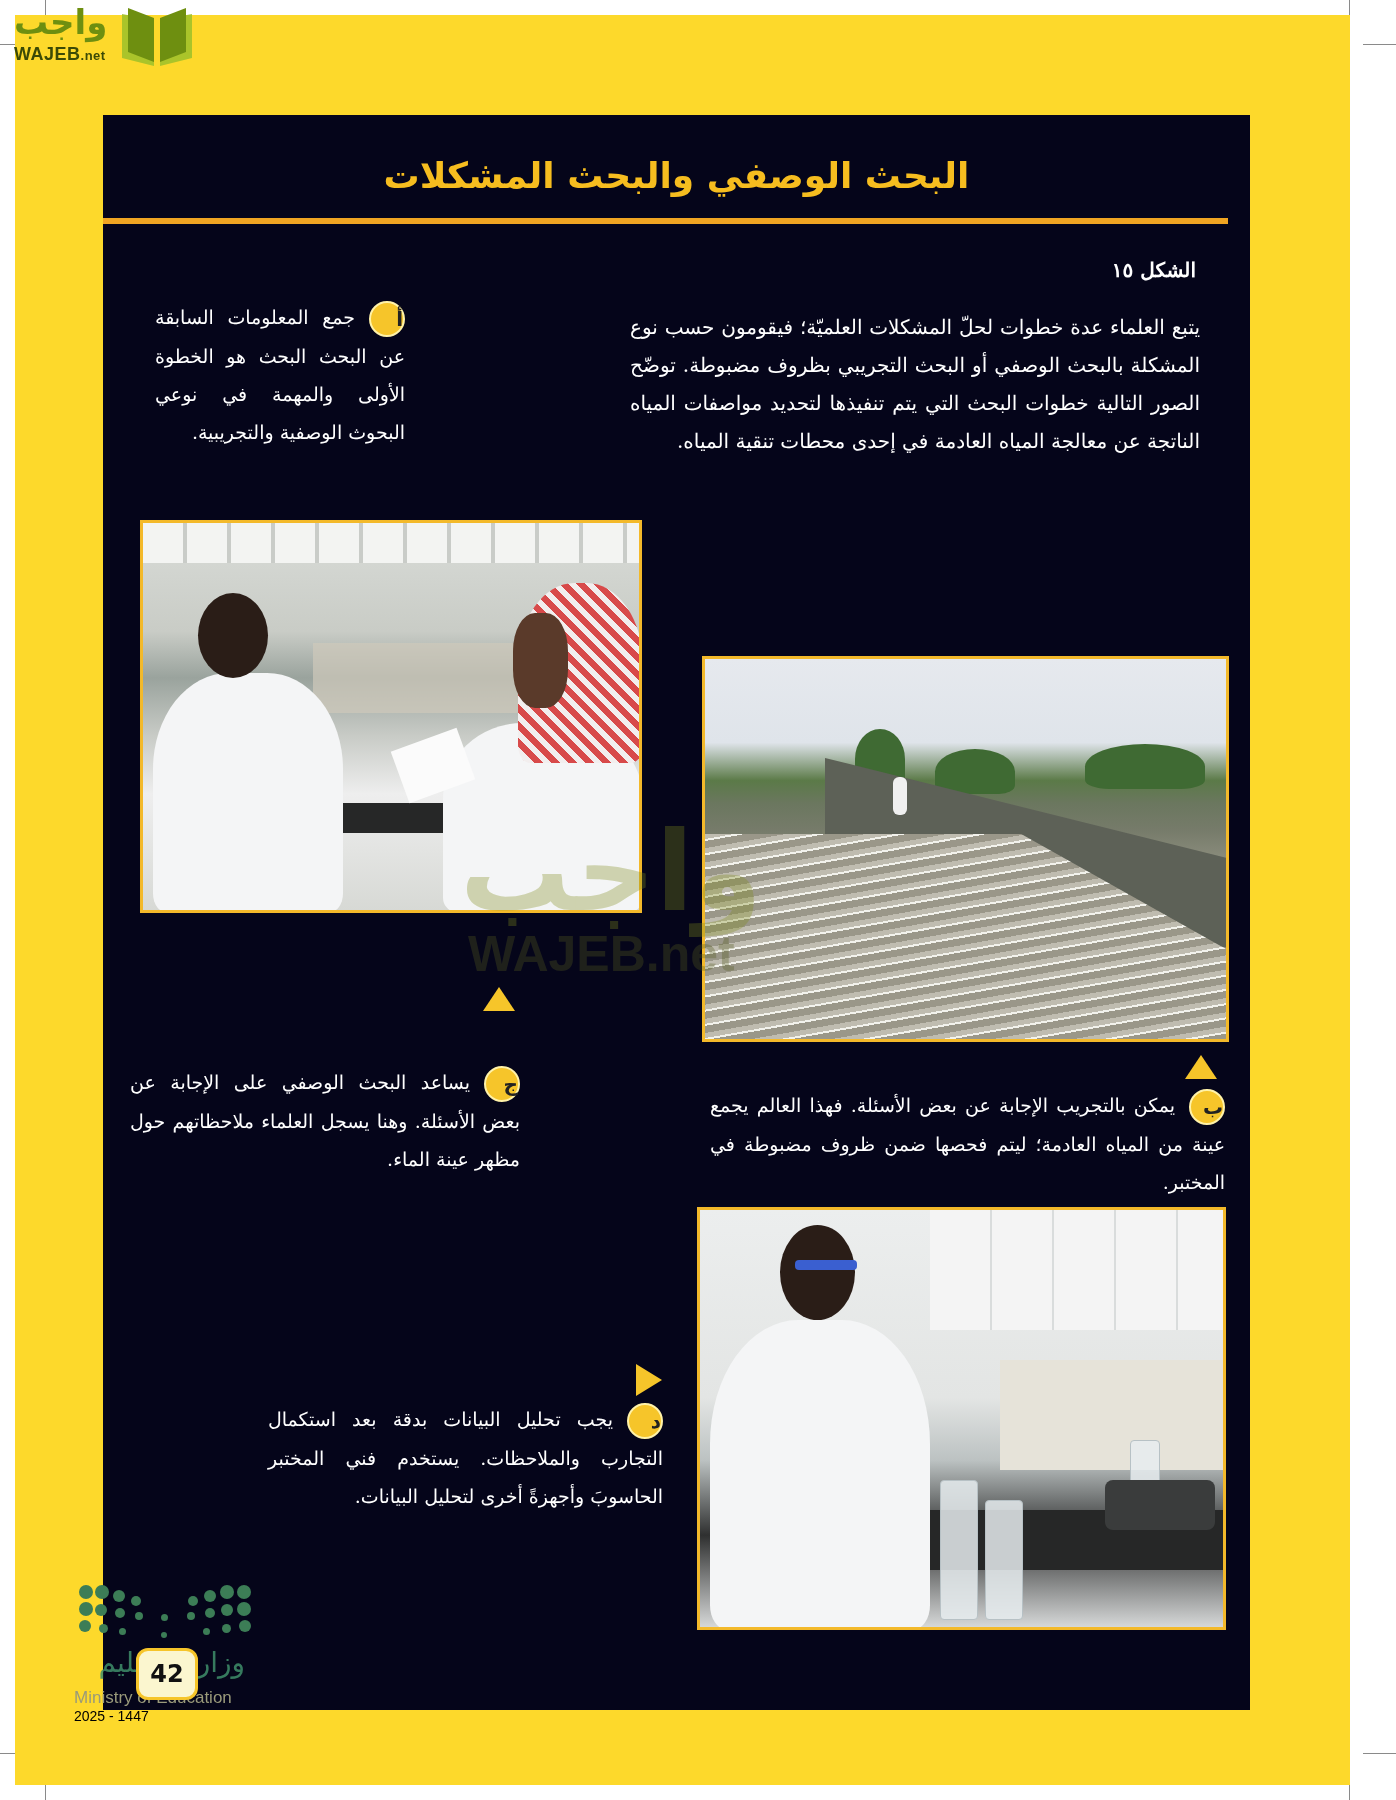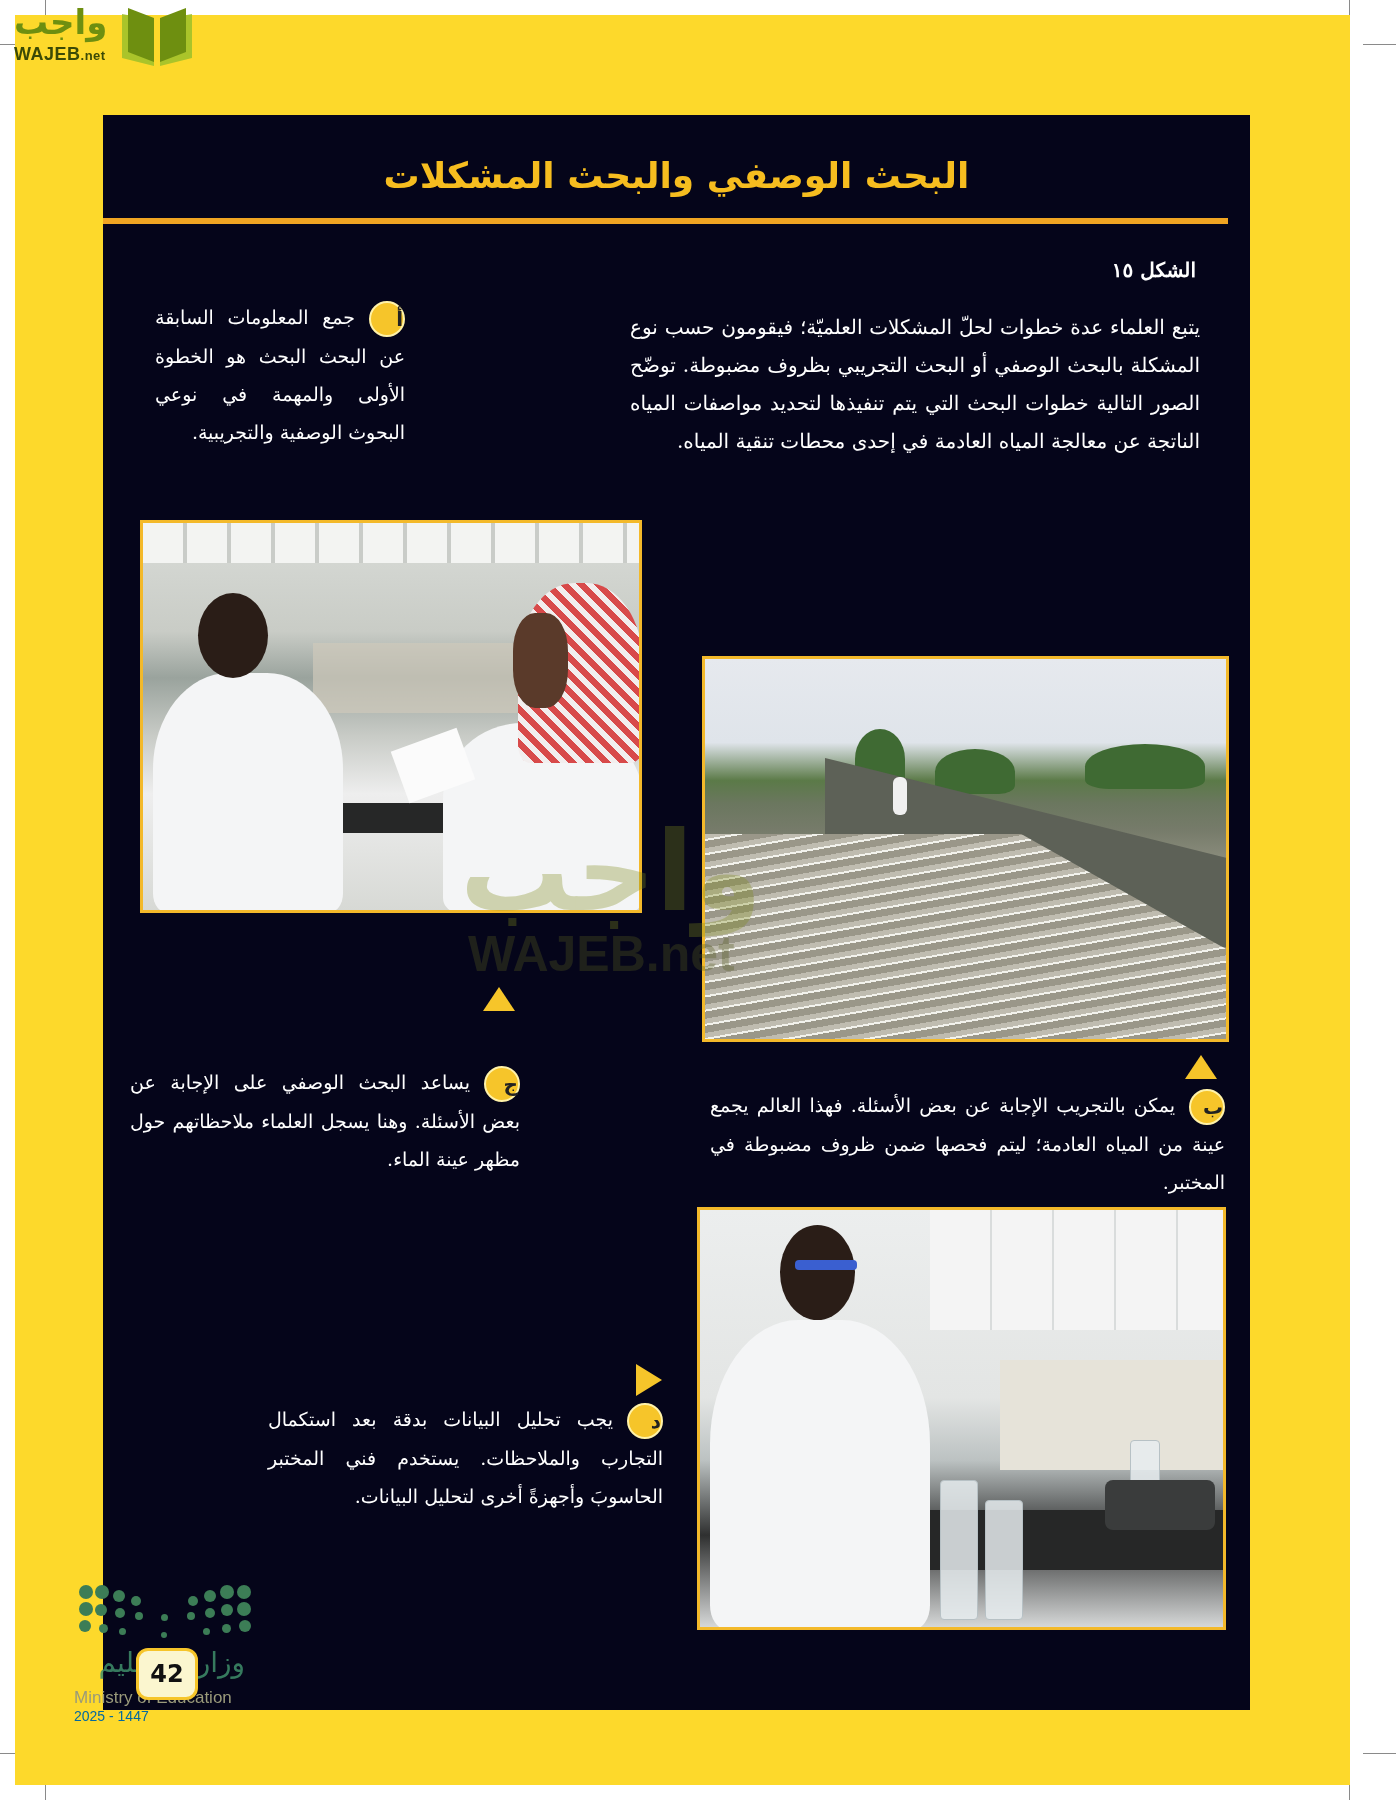--- a/index.html
+++ b/index.html
@@ -53,21 +53,21 @@
   .bottle { background: rgba(230,236,238,0.85); border: 1px solid #b7c1c5; border-radius: 4px; }
 
   .watermark { position: absolute; left: 450px; top: 830px; width: 510px; height: 150px; opacity: 0.32; pointer-events: none; }
   .watermark .ar { position: absolute; left: 10px; top: -22px; font-size: 110px; font-weight: bold; color: #7f8c1c; }
   .watermark .en { position: absolute; left: 18px; top: 95px; font-size: 50px; font-weight: bold; color: #565c20; font-family: "Liberation Sans", sans-serif; }
 
   .moe-logo { position: absolute; left: 75px; top: 1580px; width: 180px; height: 120px; }
   .moe-dot { position: absolute; border-radius: 50%; background: #3c7d56; }
   .moe-ar { position: absolute; left: 5px; top: 66px; font-size: 28px; color: #3f8f6a; opacity: 0.85; direction: rtl; width: 165px; text-align: right; }
   .moe-en { position: absolute; left: -1px; top: 108px; font-size: 17px; color: #9a9a7a; font-family: "Liberation Sans", sans-serif; white-space: nowrap; }
-  .moe-year { position: absolute; left: -1px; top: 128px; font-size: 14px; color: #0369a1; font-family: "Liberation Sans", sans-serif; }
+  .moe-year { position: absolute; left: -1px; top: 128px; font-size: 14px; color: #000000; font-family: "Liberation Sans", sans-serif; }
 
   .page-number { position: absolute; left: 136px; top: 1648px; width: 62px; height: 52px; background: #fbf6cf; border: 3px solid #f6c52a; border-radius: 12px; text-align: center; line-height: 46px; font-size: 24px; font-weight: bold; color: #111; }
 </style>
 </head>
 <body>
 
 <div class="crop-mark" style="left:45px;top:0;width:1px;height:32px;"></div>
 <div class="crop-mark" style="left:0;top:44px;width:32px;height:1px;"></div>
 <div class="crop-mark" style="left:1349px;top:0;width:1px;height:32px;"></div>
 <div class="crop-mark" style="left:1363px;top:44px;width:33px;height:1px;"></div>

